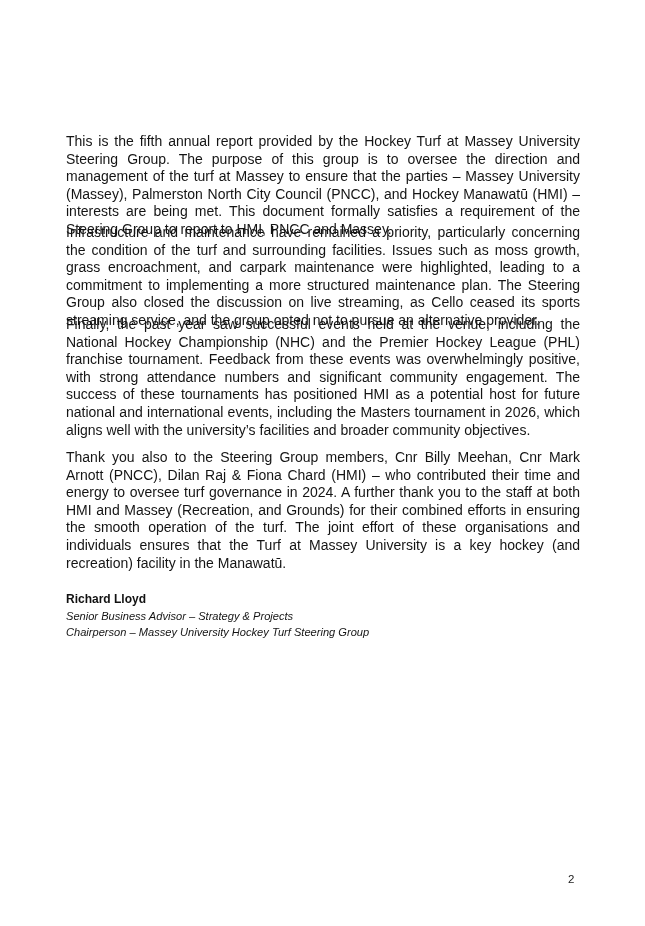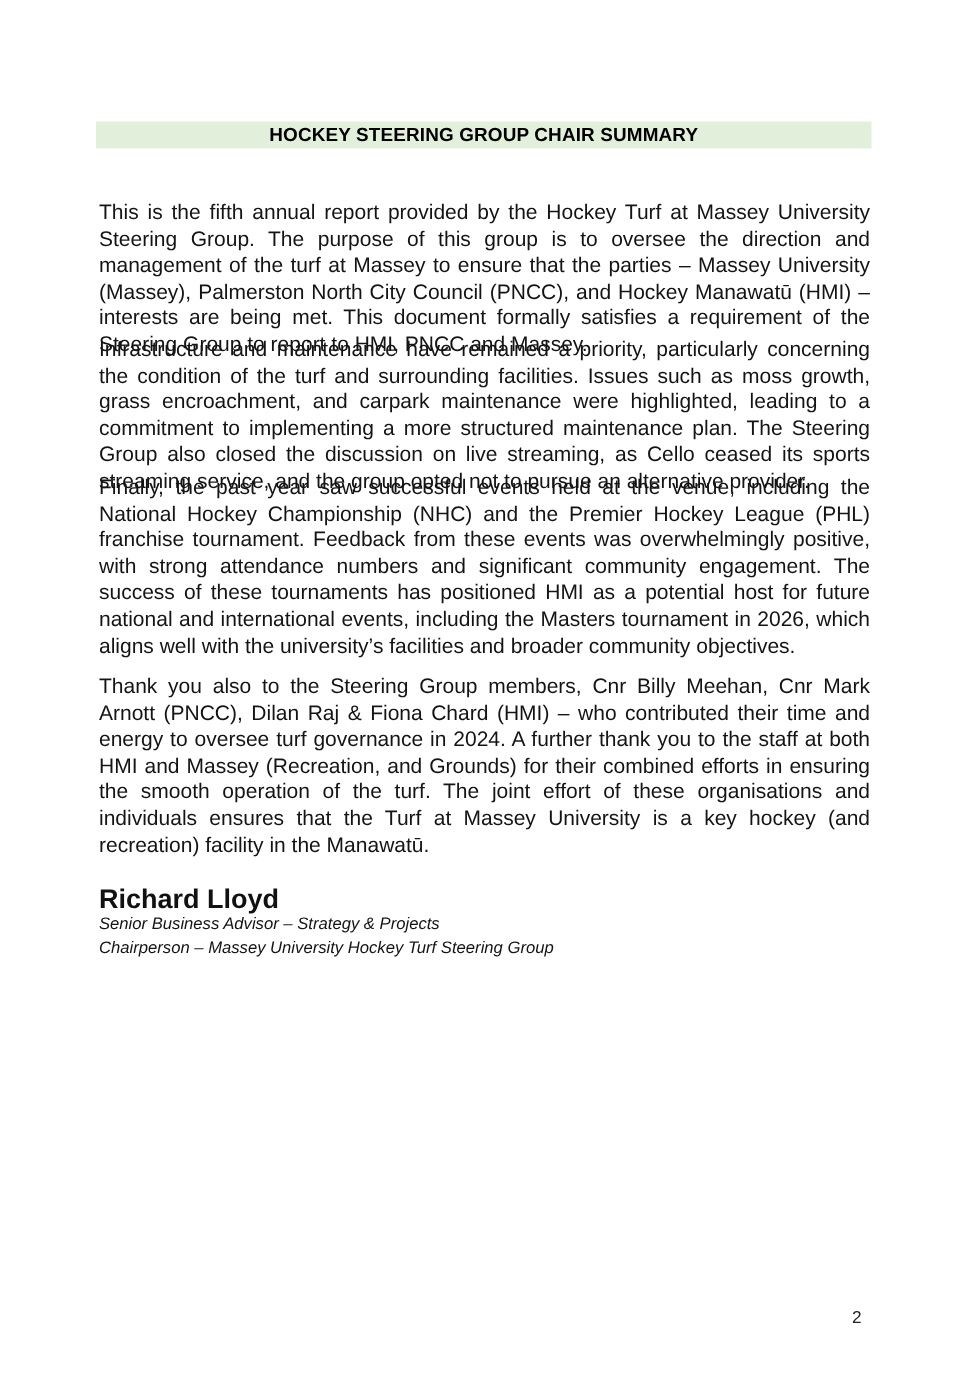--- a/index.html
+++ b/index.html
@@ -54,21 +54,21 @@
     #p2 { top: 224px; }
     #p3 { top: 316px; }
     #p4 { top: 423px; }
     #p5 { top: 449px; }
     .sig-name {
       position: absolute;
       left: 66px;
       top: 591px;
       font-family: "Liberation Sans", sans-serif;
       font-weight: bold;
-      font-size: 18px;
+      font-size: 12px;
       line-height: 16px;
       color: #111111;
     }
     .sig-line {
       position: absolute;
       left: 66px;
       font-family: "Liberation Sans", sans-serif;
       font-style: italic;
       font-size: 11.1px;
       line-height: 16px;
@@ -84,23 +84,20 @@
       font-size: 11.5px;
       line-height: 16px;
       color: #222222;
     }
   </style>
 </head>
 <body>
 
 <div class="page">
 
-  <div class="title-bar" style="background: rgb(226, 239, 218);">
-    <h1>HOCKEY STEERING GROUP CHAIR SUMMARY</h1>
-  </div>
 
   <p class="body-text" id="p1">This is the fifth annual report provided by the Hockey Turf at Massey University Steering Group. The purpose of this group is to oversee the direction and management of the turf at Massey to ensure that the parties – Massey University (Massey), Palmerston North City Council (PNCC), and Hockey Manawatū (HMI) – interests are being met. This document formally satisfies a requirement of the Steering Group to report to HMI, PNCC and Massey.</p>
   <p class="body-text" id="p2">Infrastructure and maintenance have remained a priority, particularly concerning the condition of the turf and surrounding facilities. Issues such as moss growth, grass encroachment, and carpark maintenance were highlighted, leading to a commitment to implementing a more structured maintenance plan. The Steering Group also closed the discussion on live streaming, as Cello ceased its sports streaming service, and the group opted not to pursue an alternative provider.</p>
   <p class="body-text" id="p3">Finally, the past year saw successful events held at the venue, including the National Hockey Championship (NHC) and the Premier Hockey League (PHL) franchise tournament. Feedback from these events was overwhelmingly positive, with strong attendance numbers and significant community engagement. The success of these tournaments has positioned HMI as a potential host for future national and international events, including the Masters tournament in 2026, which aligns well with the university’s facilities and broader community objectives.</p>
   <p class="body-text" id="p5">Thank you also to the Steering Group members, Cnr Billy Meehan, Cnr Mark Arnott (PNCC), Dilan Raj &amp; Fiona Chard (HMI) – who contributed their time and energy to oversee turf governance in 2024. A further thank you to the staff at both HMI and Massey (Recreation, and Grounds) for their combined efforts in ensuring the smooth operation of the turf. The joint effort of these organisations and individuals ensures that the Turf at Massey University is a key hockey (and recreation) facility in the Manawatū.</p>
 
   <div class="sig-name">Richard Lloyd</div>
   <div class="sig-line" id="sig1">Senior Business Advisor – Strategy &amp; Projects</div>
   <div class="sig-line" id="sig2">Chairperson – Massey University Hockey Turf Steering Group</div>
 

